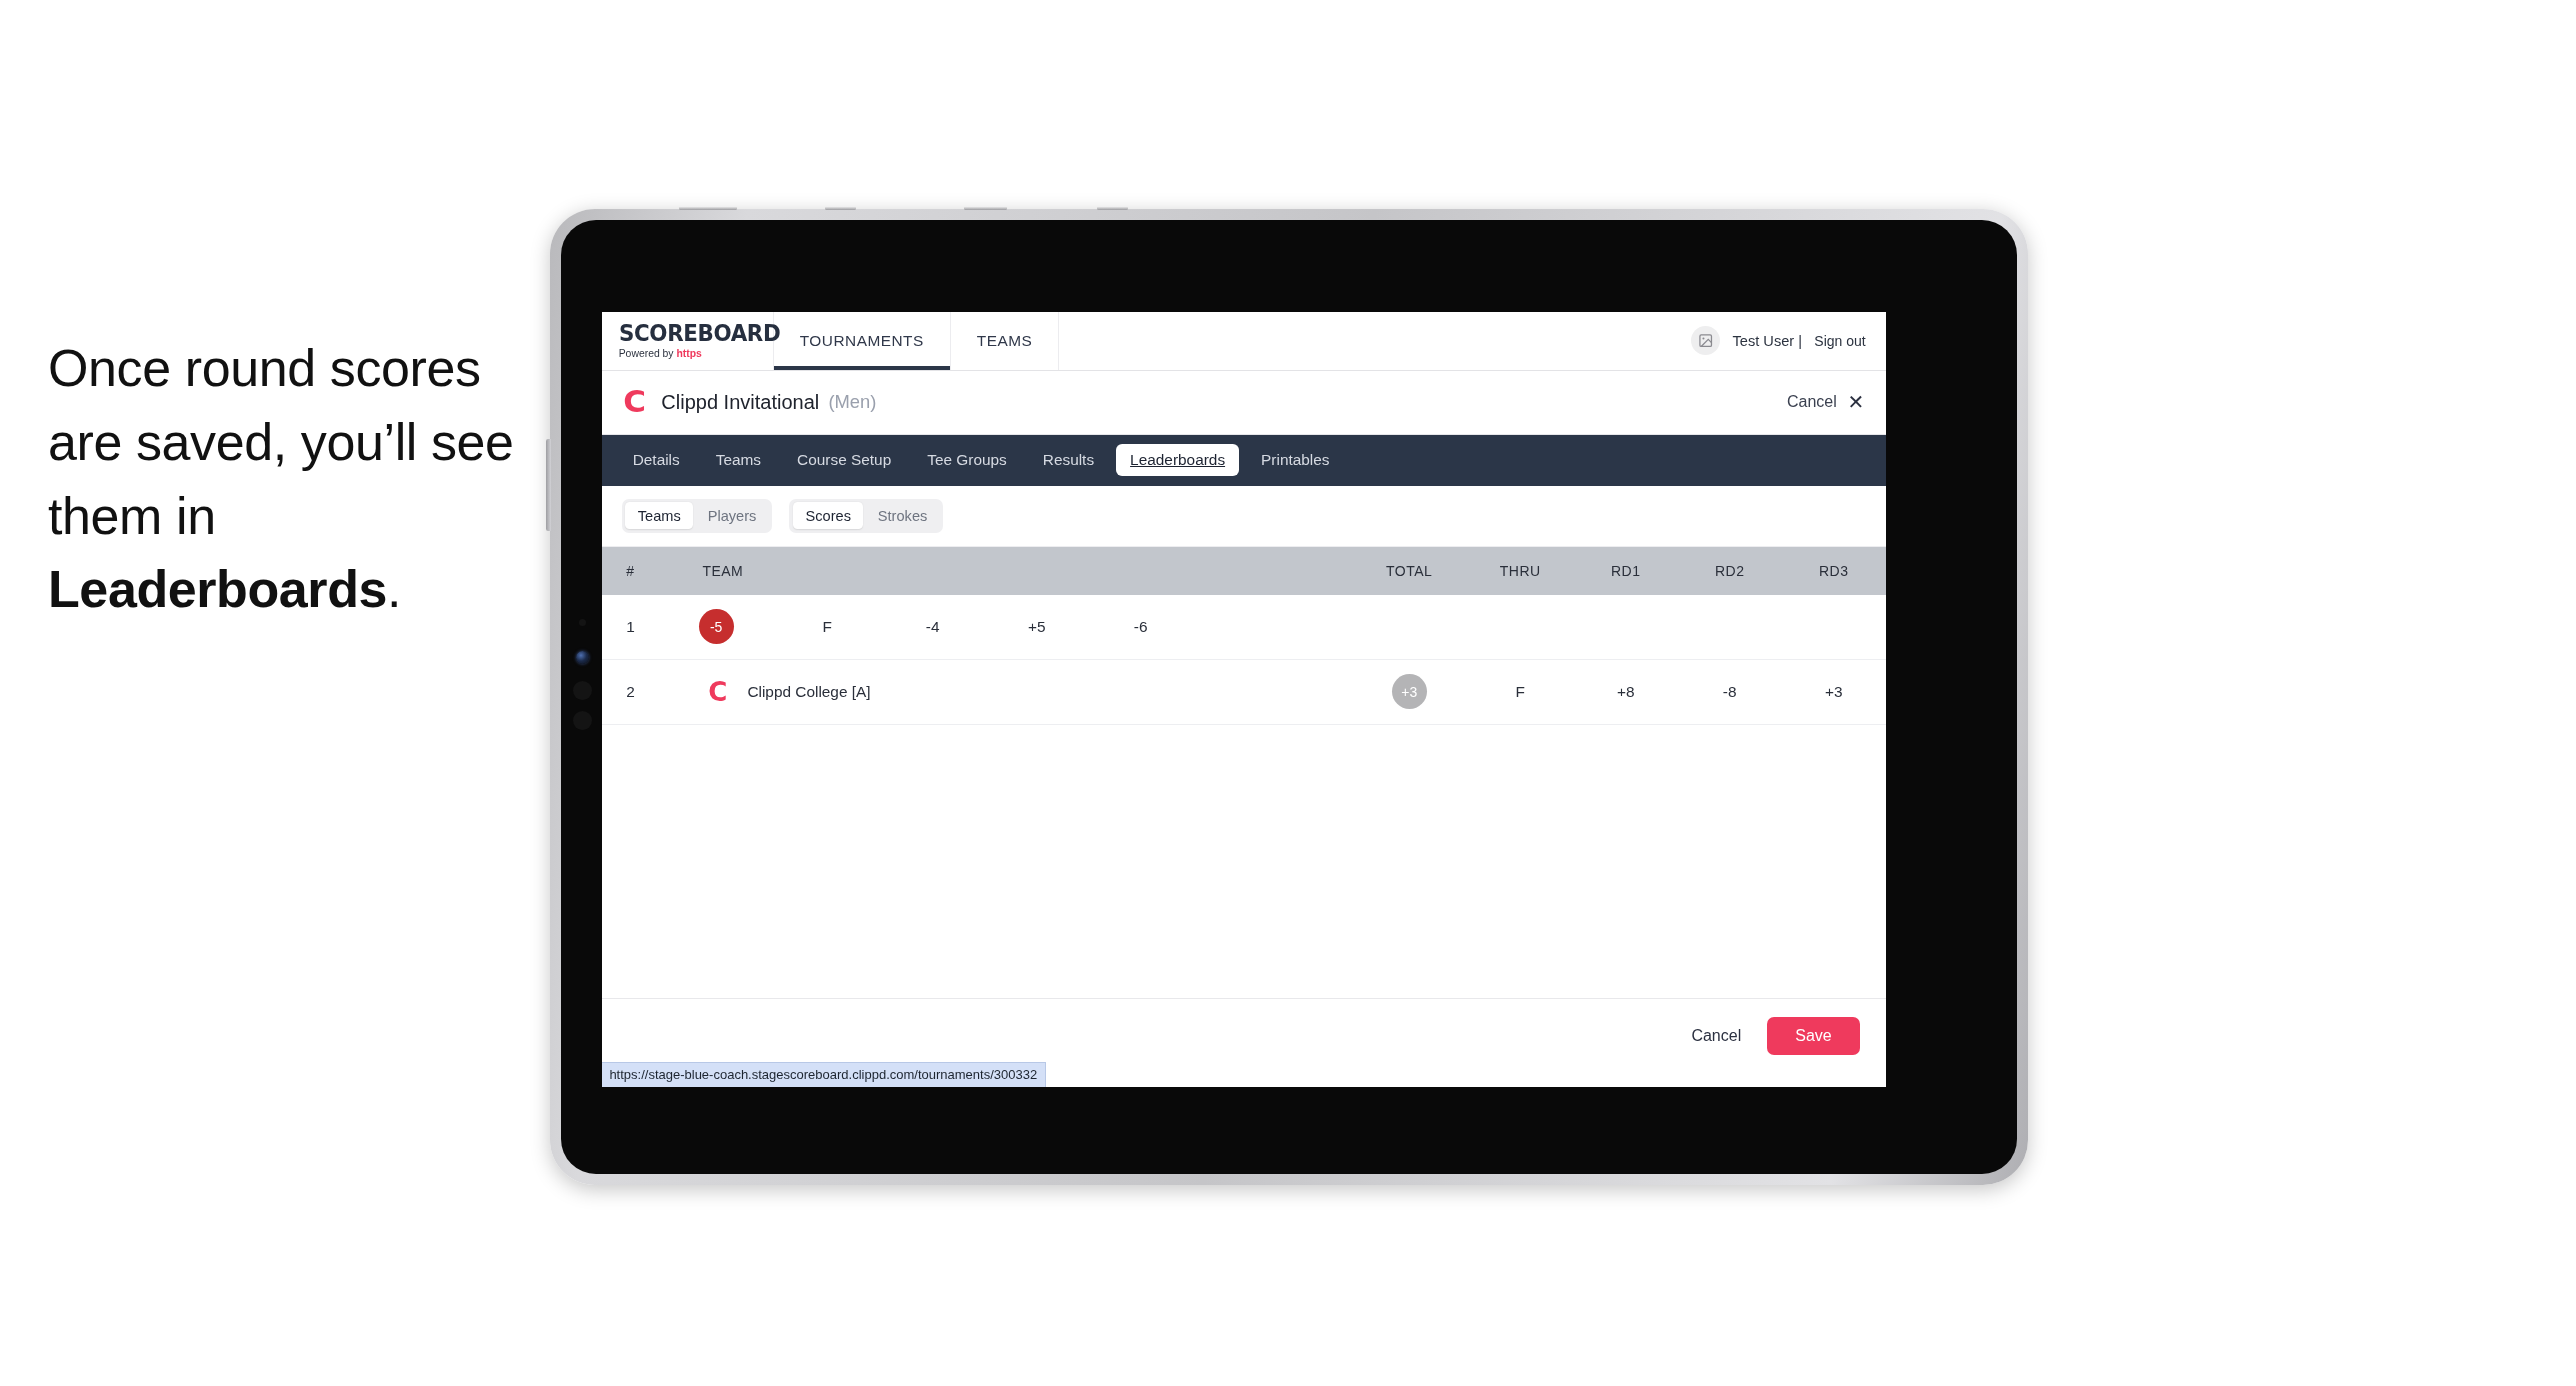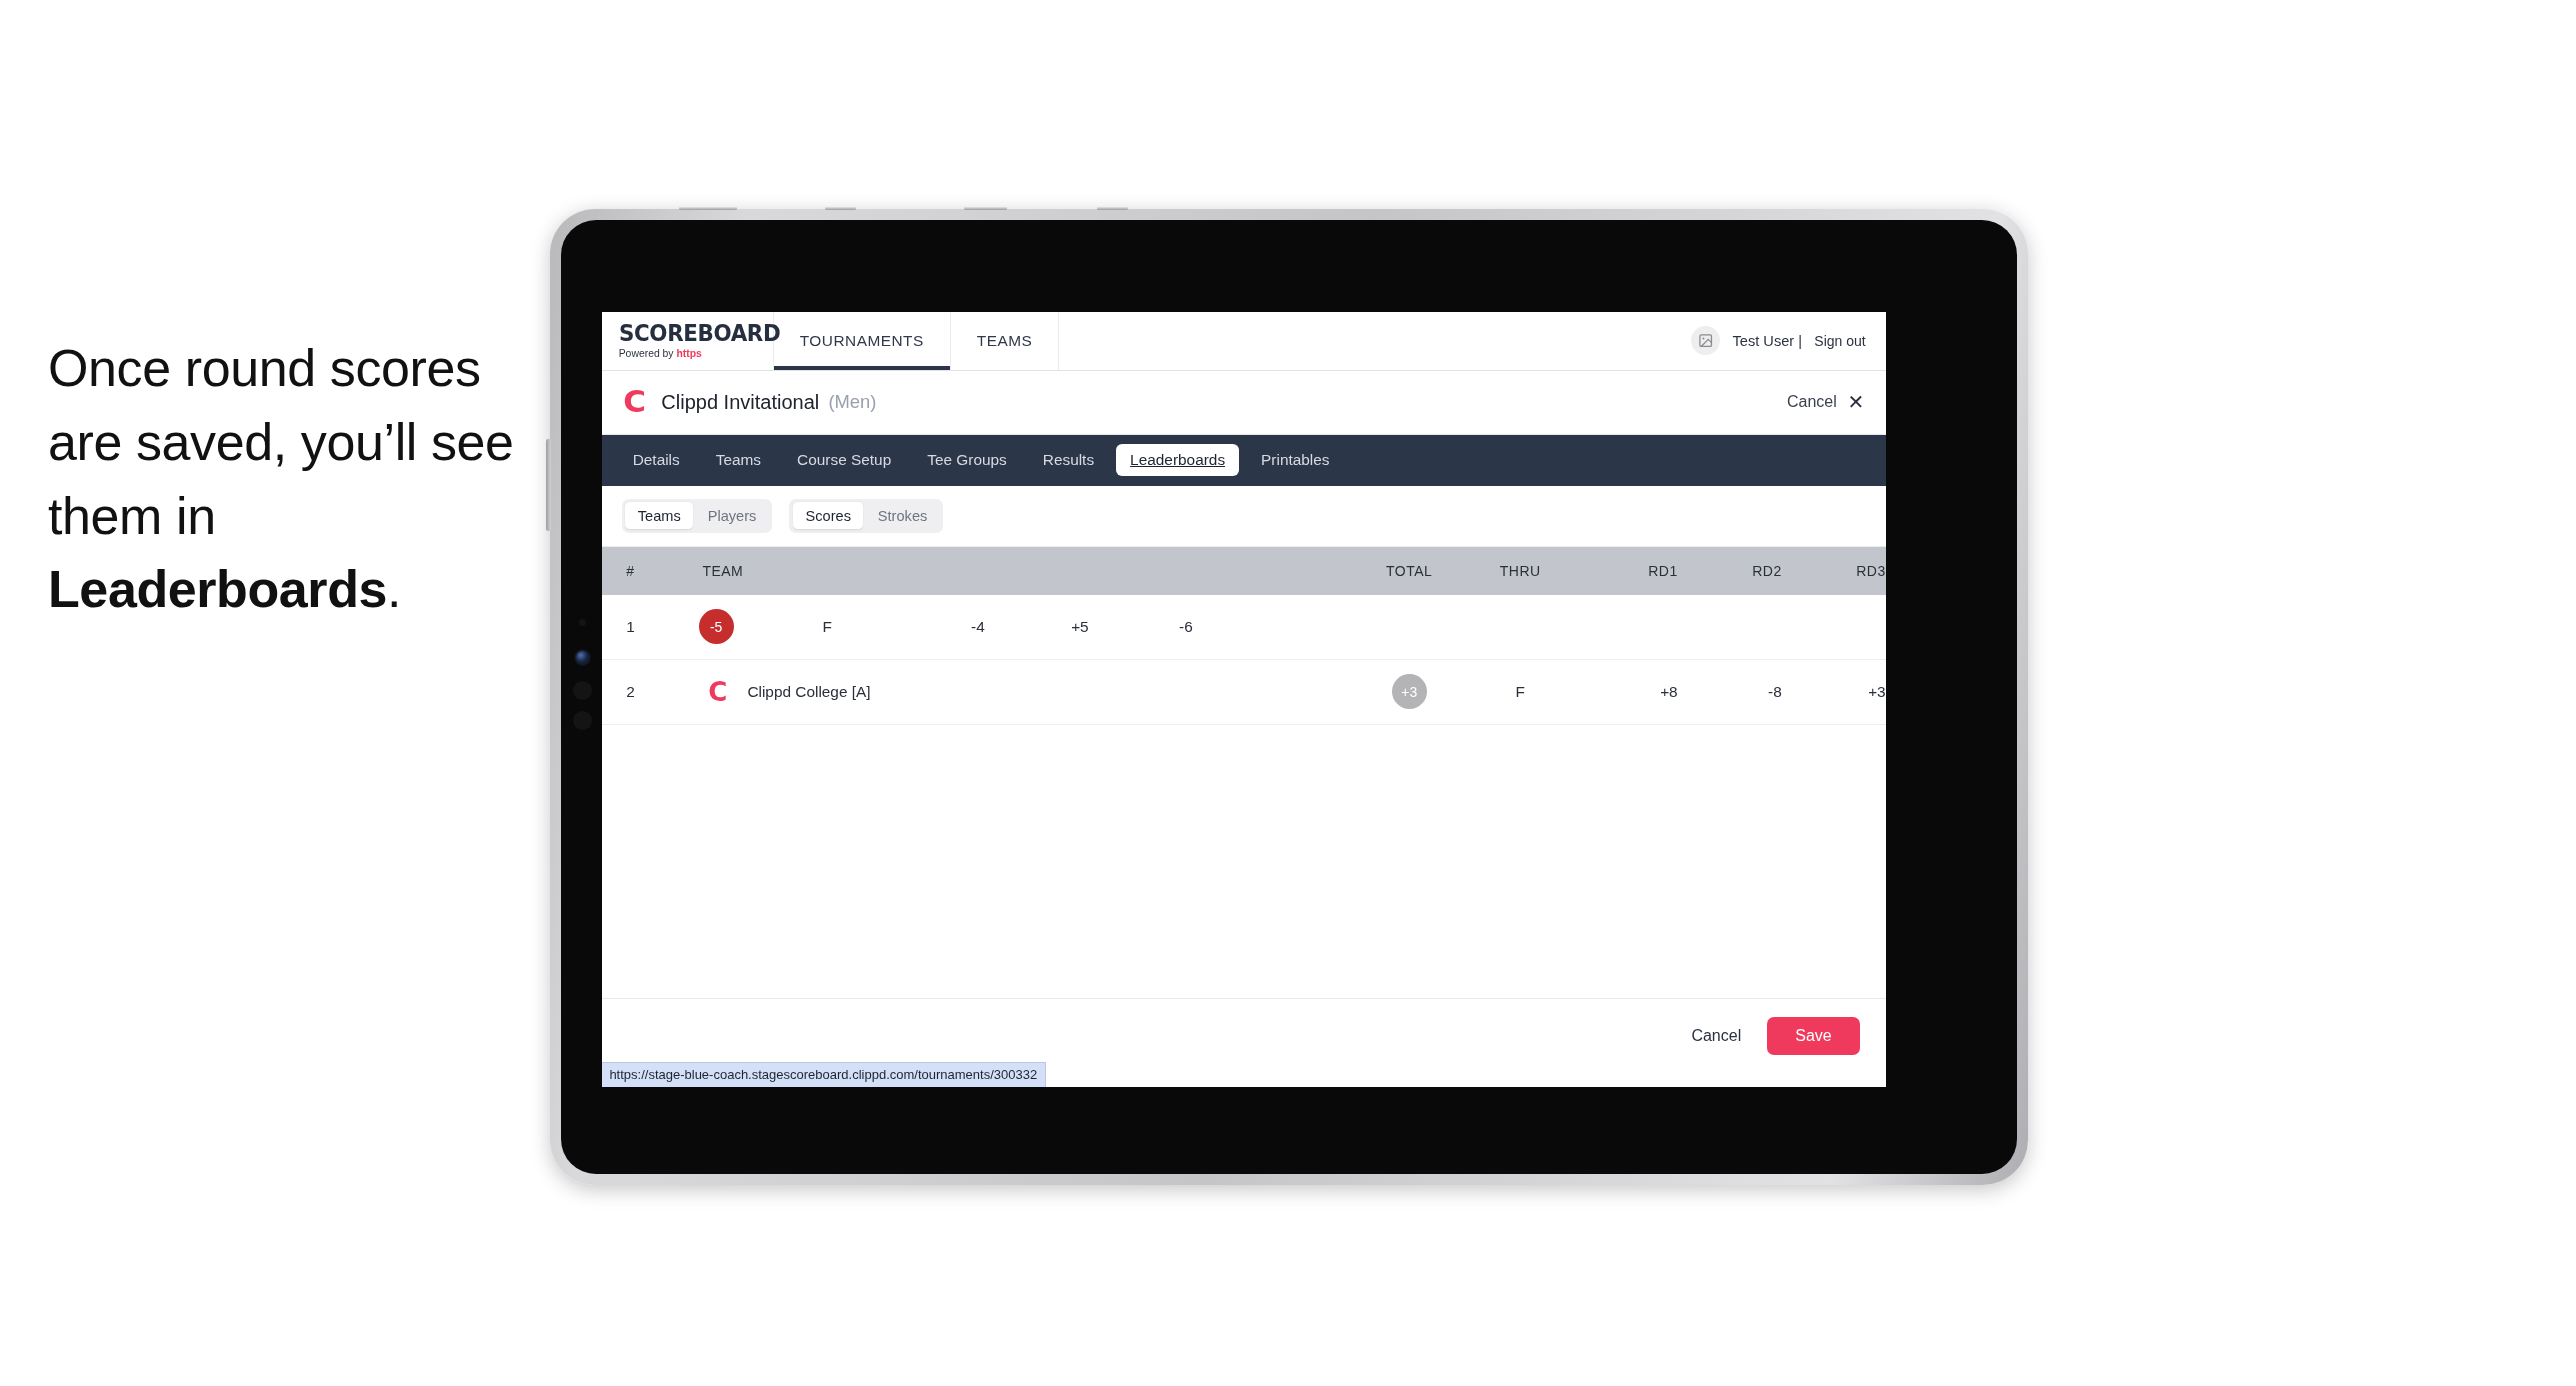--- a/index.html
+++ b/index.html
@@ -290,21 +290,21 @@
     align-items: center;
     background: #ffffff;
     border-bottom: 0.8px solid #edeef1;
     font-size: 15.4px;
     color: #2a2f3a;
   }
   .c-rank  { width: 57px; padding-left: 24.6px; box-sizing: border-box; }
   .c-team  { flex: 1; display: flex; align-items: center; gap: 14px; padding-left: 7.7px; margin-left: 36px; }
   .c-total { width: 115px; text-align: center; display: flex; justify-content: center; }
   .c-thru  { width: 107px; text-align: center; }
-  .c-rd    { width: 104px; text-align: right; }
+  .c-rd    { width: 104px; text-align: center; }
 
   .team-logo-sb {
     width: 31px;
     height: 34px;
     background: #26324a;
     border: 0.8px solid #1b2334;
     display: flex;
     flex-direction: column;
     align-items: center;
     justify-content: center;

